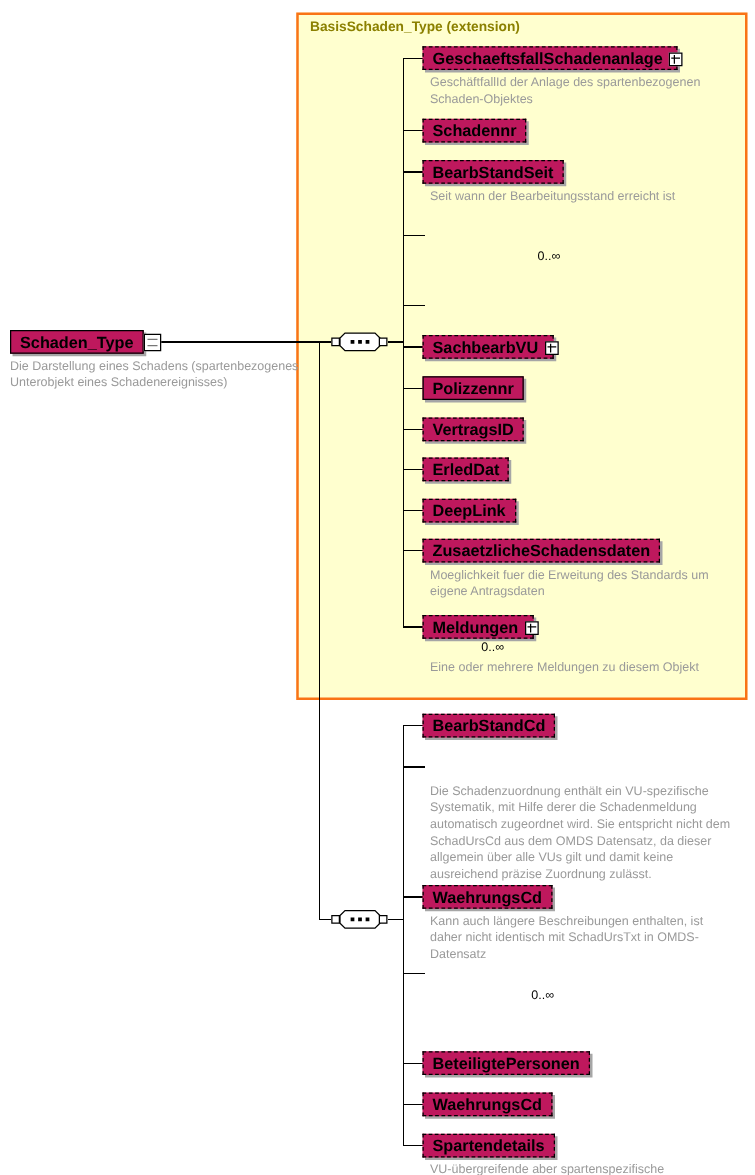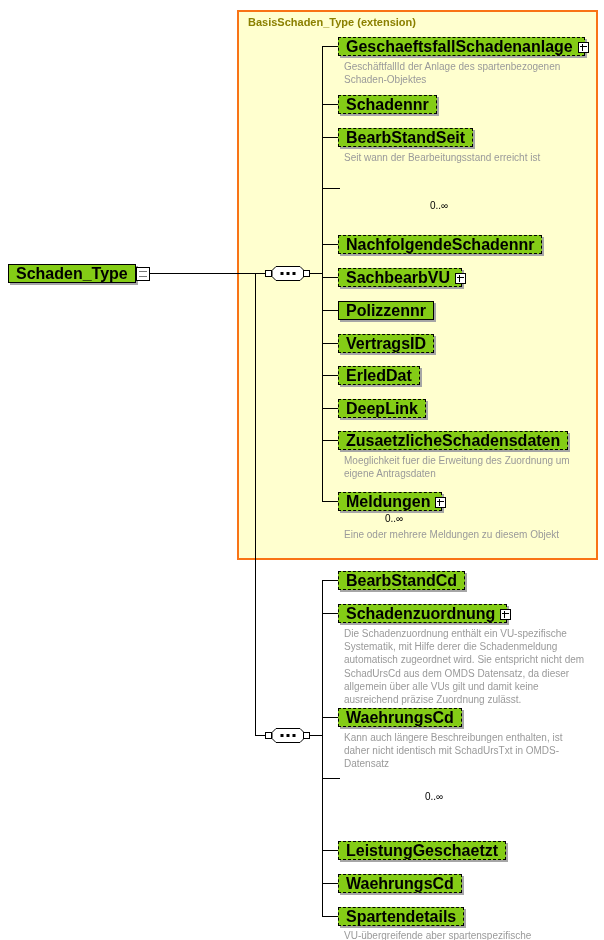--- a/index.html
+++ b/index.html
@@ -18,25 +18,25 @@
   }
   .ext-label{
     position:absolute;left:9px;top:4px;
     font-size:11px;font-weight:bold;color:#8b8000;
     white-space:nowrap;
   }
   .lines{position:absolute;left:0;top:0;z-index:1;}
   .elem{
     position:absolute;z-index:2;
     height:17px;line-height:17px;
-    background:#84cc16;
+    background:#be185d;
     border:1px solid #000;
     box-shadow:2px 2px 0 #a6a6a6;
     padding:0 7px;
-    font-size:16px;font-weight:bold;color:#000;
+    font-size:13px;font-weight:bold;color:#000;
     white-space:nowrap;
     text-align:right;
   }
   .elem.dashed{border-style:dashed;}
   .elem.has-plus{padding-right:11px;}
   .plus{
     position:absolute;right:-5px;top:50%;margin-top:-5px;
     width:9px;height:9px;background:#fff;border:1px solid #000;
   }
   .plus::before{content:"";position:absolute;left:1px;right:1px;top:3px;height:1px;background:#000;}
@@ -93,41 +93,39 @@
       <rect x="280.5" y="734" width="3" height="3" fill="#000" stroke="none"></rect>
       <rect x="286.5" y="734" width="3" height="3" fill="#000" stroke="none"></rect>
       <rect x="292.5" y="734" width="3" height="3" fill="#000" stroke="none"></rect>
     </g>
   </svg>
 
   <div class="elem" style="left:8px;top:264px">
     <span>Schaden_Type</span>
     <span class="struct"></span>
   </div>
+  <div class="anno" style="left:8px;top:287px;width:232px">Die Darstellung eines Schadens (spartenbezogenes Unterobjekt eines Schadenereignisses)</div>
 
   <div class="elem dashed has-plus" style="left:338px;top:37px">
     <span>GeschaeftsfallSchadenanlage</span>
     <span class="plus"></span>
   </div>
   <div class="anno" style="left:344px;top:60px;width:228px">GeschäftfallId der Anlage des spartenbezogenen Schaden-Objektes</div>
 
   <div class="elem dashed" style="left:338px;top:95px">
     <span>Schadennr</span>
   </div>
 
   <div class="elem dashed" style="left:338px;top:128px">
     <span>BearbStandSeit</span>
   </div>
   <div class="anno" style="left:344px;top:151px;width:250px">Seit wann der Bearbeitungsstand erreicht ist</div>
 
   <div class="card" style="left:430px;top:200px">0..∞</div>
 
-  <div class="elem dashed" style="left:338px;top:235px">
-    <span>NachfolgendeSchadennr</span>
-  </div>
 
   <div class="elem dashed has-plus" style="left:338px;top:268px">
     <span>SachbearbVU</span>
     <span class="plus"></span>
   </div>
 
   <div class="elem" style="left:338px;top:301px">
     <span>Polizzennr</span>
   </div>
 
@@ -139,48 +137,44 @@
     <span>ErledDat</span>
   </div>
 
   <div class="elem dashed" style="left:338px;top:399px">
     <span>DeepLink</span>
   </div>
 
   <div class="elem dashed" style="left:338px;top:431px">
     <span>ZusaetzlicheSchadensdaten</span>
   </div>
-  <div class="anno" style="left:344px;top:454px;width:252px">Moeglichkeit fuer die Erweitung des Zuordnung um eigene Antragsdaten</div>
+  <div class="anno" style="left:344px;top:454px;width:252px">Moeglichkeit fuer die Erweitung des Standards um eigene Antragsdaten</div>
 
   <div class="elem dashed has-plus" style="left:338px;top:492px">
     <span>Meldungen</span>
     <span class="plus"></span>
   </div>
   <div class="card" style="left:385px;top:513px">0..∞</div>
   <div class="anno" style="left:344px;top:528px;width:296px">Eine oder mehrere Meldungen zu diesem Objekt</div>
 
   <div class="elem dashed" style="left:338px;top:571px">
     <span>BearbStandCd</span>
   </div>
 
-  <div class="elem dashed has-plus" style="left:338px;top:604px">
-    <span>Schadenzuordnung</span>
-    <span class="plus"></span>
-  </div>
   <div class="anno" style="left:344px;top:627px;width:244px">Die Schadenzuordnung enthält ein VU-spezifische Systematik, mit Hilfe derer die Schadenmeldung automatisch zugeordnet wird. Sie entspricht nicht dem SchadUrsCd aus dem OMDS Datensatz, da dieser allgemein über alle VUs gilt und damit keine ausreichend präzise Zuordnung zulässt.</div>
 
   <div class="elem dashed" style="left:338px;top:708px">
     <span>WaehrungsCd</span>
   </div>
   <div class="anno" style="left:344px;top:731px;width:246px">Kann auch längere Beschreibungen enthalten, ist daher nicht identisch mit SchadUrsTxt in OMDS-Datensatz</div>
 
   <div class="card" style="left:425px;top:791px">0..∞</div>
 
   <div class="elem dashed" style="left:338px;top:841px">
-    <span>LeistungGeschaetzt</span>
+    <span>BeteiligtePersonen</span>
   </div>
 
   <div class="elem dashed" style="left:338px;top:874px">
     <span>WaehrungsCd</span>
   </div>
 
   <div class="elem dashed" style="left:338px;top:907px">
     <span>Spartendetails</span>
   </div>
   <div class="anno" style="left:344px;top:929px;width:212px">VU-übergreifende aber spartenspezifische Detailinformationen für bestimmte Sparten</div>

